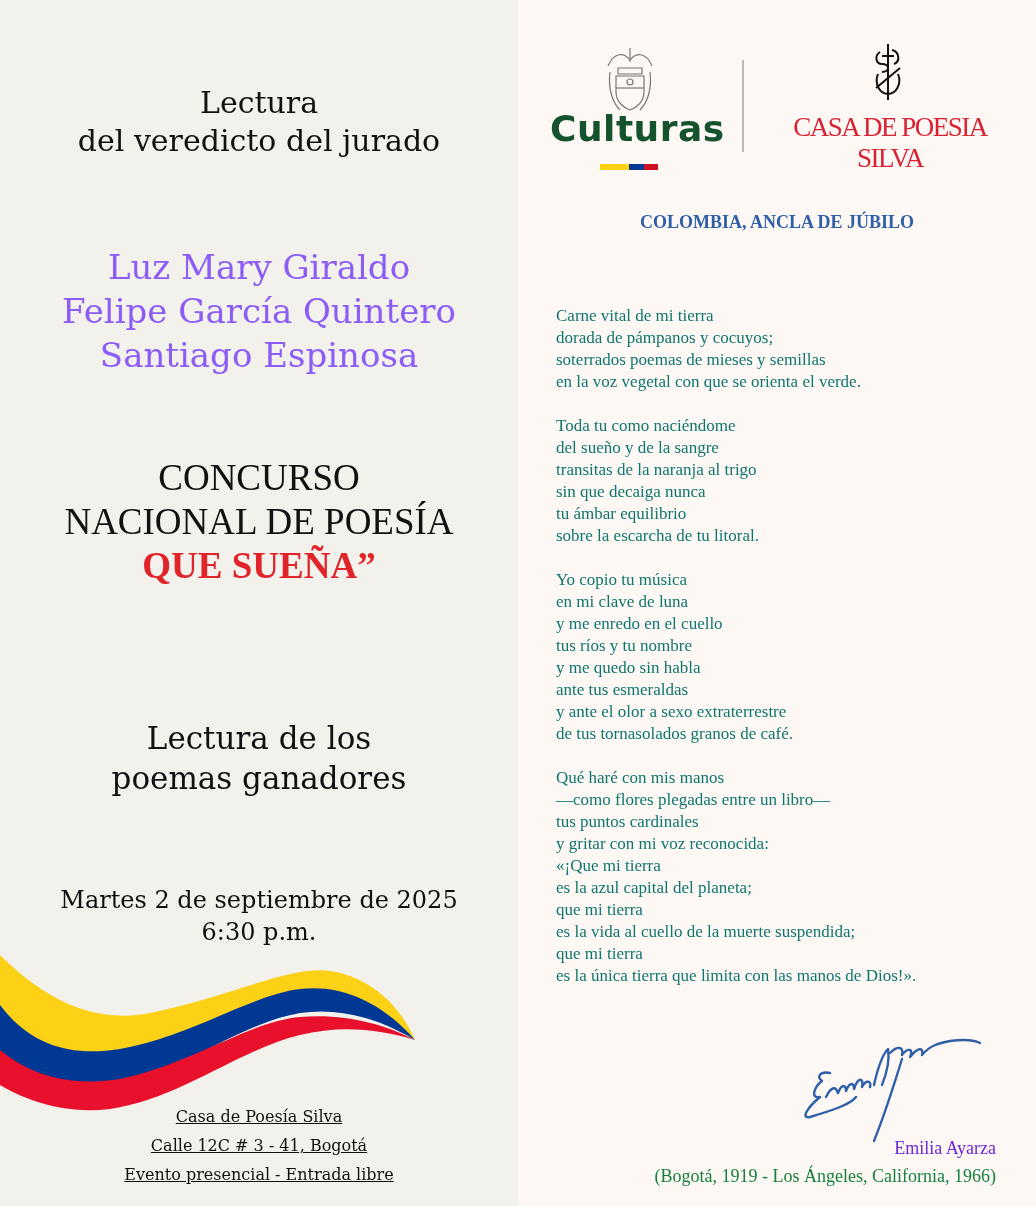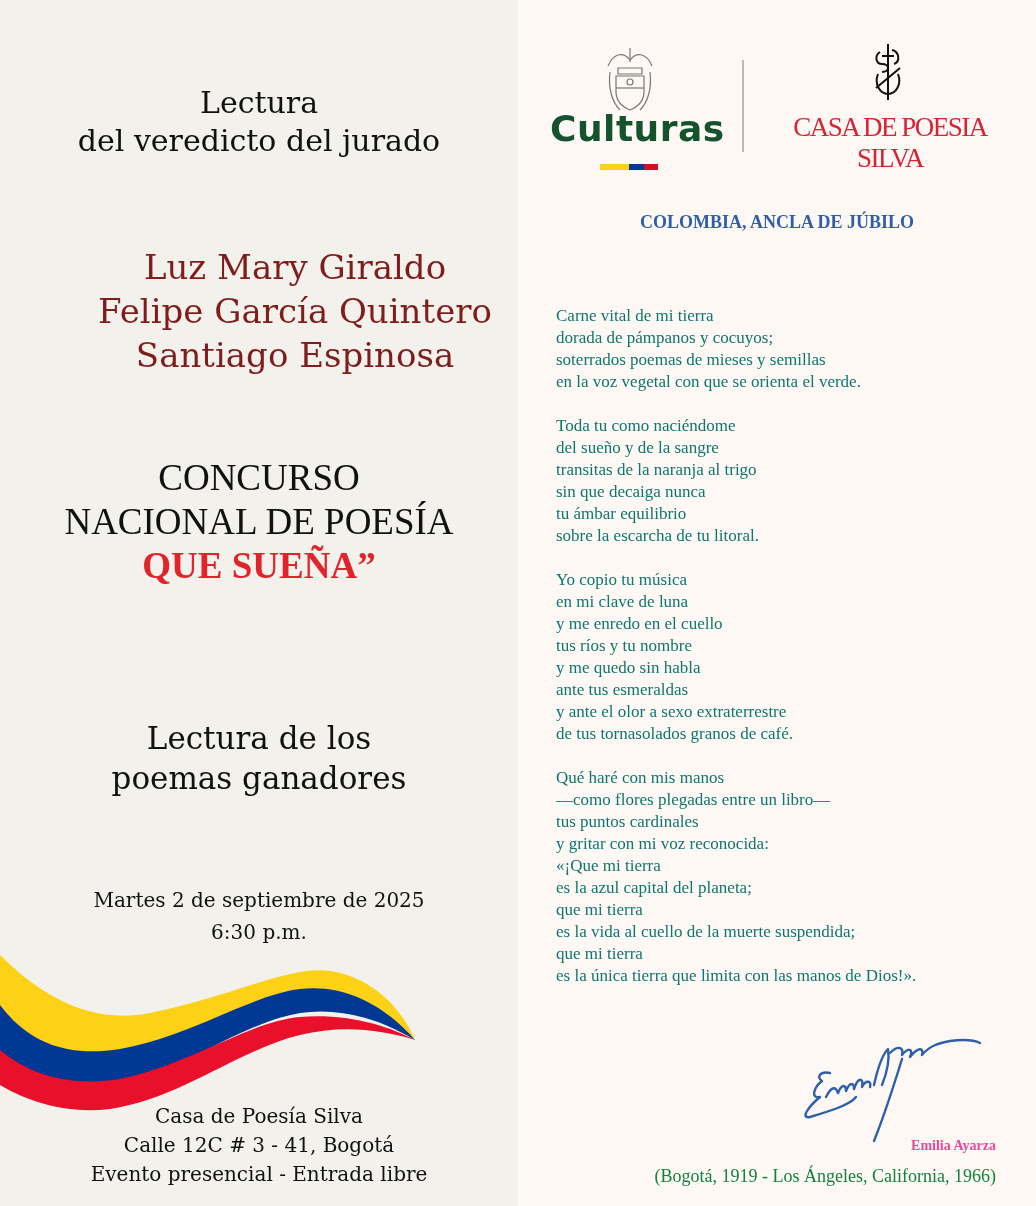--- a/index.html
+++ b/index.html
@@ -11,26 +11,26 @@
     background: #f2f1ec; overflow: hidden;
   }
   .right {
     position: absolute; left: 518px; top: 0; width: 518px; height: 1206px;
     background: #fdf8f4;
   }
 
   .center { position: absolute; left: 0; width: 518px; text-align: center; color: #111; }
 
   .jury-title { top: 84px; font-size: 30px; line-height: 38px; }
-  .jury-names { top: 245px; font-size: 34px; line-height: 44px; color: #7f1d1d; margin-left: 36px; }
+  .jury-names { top: 245px; font-size: 34px; line-height: 44px; color: #8b5cf6; }
   .contest { top: 456px; font-family: "Liberation Serif", serif; font-size: 37px; line-height: 44px; }
   .contest .red { color: #e1232a; font-weight: bold; }
   .winners { top: 718px; font-size: 31px; line-height: 40px; }
-  .date { top: 884px; font-size: 20px; line-height: 32px; }
-  .venue { top: 1102px; font-size: 20px; line-height: 29px; }
+  .date { top: 884px; font-size: 24px; line-height: 32px; }
+  .venue { top: 1102px; font-size: 16px; line-height: 29px; text-decoration: underline; }
 
   .flag { position: absolute; left: 0; top: 945px; width: 420px; height: 170px; }
 
   
   .logos { position: absolute; left: 518px; top: 36px; width: 518px; height: 140px; }
   .coat { position: absolute; left: 84px; top: 8px; width: 56px; height: 70px; }
   .culturas {
     position: absolute; left: 32px; top: 72px;
     font-family: "DejaVu Sans", sans-serif; font-weight: bold;
     font-size: 36px; color: #14532d; letter-spacing: 0.5px;
@@ -52,21 +52,21 @@
   .poem {
     position: absolute; left: 556px; top: 305px; width: 460px;
     font-family: "Liberation Serif", serif; font-size: 17px; line-height: 22px; color: #0f766e;
   }
   .stanza { margin-bottom: 22px; }
   .stanza div { white-space: nowrap; }
 
   .signature { position: absolute; left: 790px; top: 1025px; width: 200px; height: 120px; }
   .author {
     position: absolute; right: 40px; top: 1138px;
-    font-family: "Liberation Serif", serif; font-weight: bold; font-size: 14px; color: #ec4899;
+    font-family: "Liberation Serif", serif; font-weight: normal; font-size: 18px; color: #6d28d9;
   }
   .dates {
     position: absolute; right: 40px; top: 1166px;
     font-family: "Liberation Serif", serif; font-size: 18px; color: #15803d;
   }
 </style>
 </head>
 <body>
 
 <div class="left">

